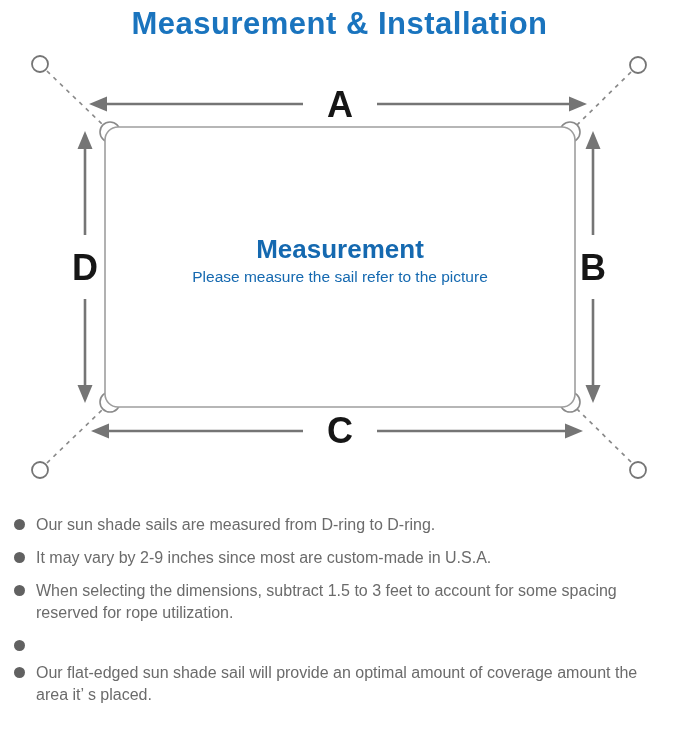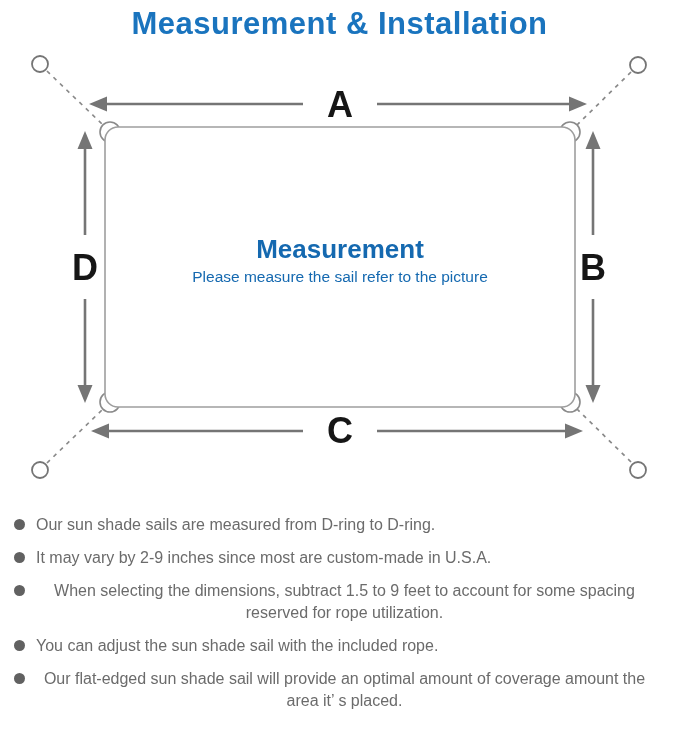--- a/index.html
+++ b/index.html
@@ -21,21 +21,20 @@
   }
 
   .diagram-wrap { width: 679px; height: 462px; position: relative; }
   svg text { font-family: "Liberation Sans", sans-serif; }
   .dim-label { font-size: 36px; font-weight: bold; fill: #161616; }
   .center-title { font-size: 26px; font-weight: bold; fill: #1569b0; }
   .center-sub { font-size: 15.5px; fill: #1569b0; }
 
   .bullets {
     padding: 10px 26px 0 8px;
-    text-align: center;
   }
   .bullet-item {
     display: flex;
     align-items: flex-start;
     margin-bottom: 11px;
   }
   .bullet-dot {
     width: 11px; height: 11px;
     border-radius: 50%;
     background: #616161;
@@ -117,25 +116,24 @@
     <div class="bullet-item">
       <span class="bullet-dot"></span>
       <span class="bullet-text">Our sun shade sails are measured from D-ring to D-ring.</span>
     </div>
     <div class="bullet-item">
       <span class="bullet-dot"></span>
       <span class="bullet-text">It may vary by 2-9 inches since most are custom-made in U.S.A.</span>
     </div>
     <div class="bullet-item">
       <span class="bullet-dot"></span>
-      <span class="bullet-text">When selecting the dimensions, subtract 1.5 to 9 feet to account for some spacing reserved for rope utilization.</span>
+      <span class="bullet-text">When selecting the dimensions, subtract 1.5 to 3 feet to account for some spacing reserved for rope utilization.</span>
     </div>
     <div class="bullet-item">
       <span class="bullet-dot"></span>
-      <span class="bullet-text">You can adjust the sun shade sail with the included rope.</span>
     </div>
     <div class="bullet-item">
       <span class="bullet-dot"></span>
       <span class="bullet-text">Our flat-edged sun shade sail will provide an optimal amount of coverage amount the area it’ s placed.</span>
     </div>
   </div>
 
 </div>
 
 </body></html>

